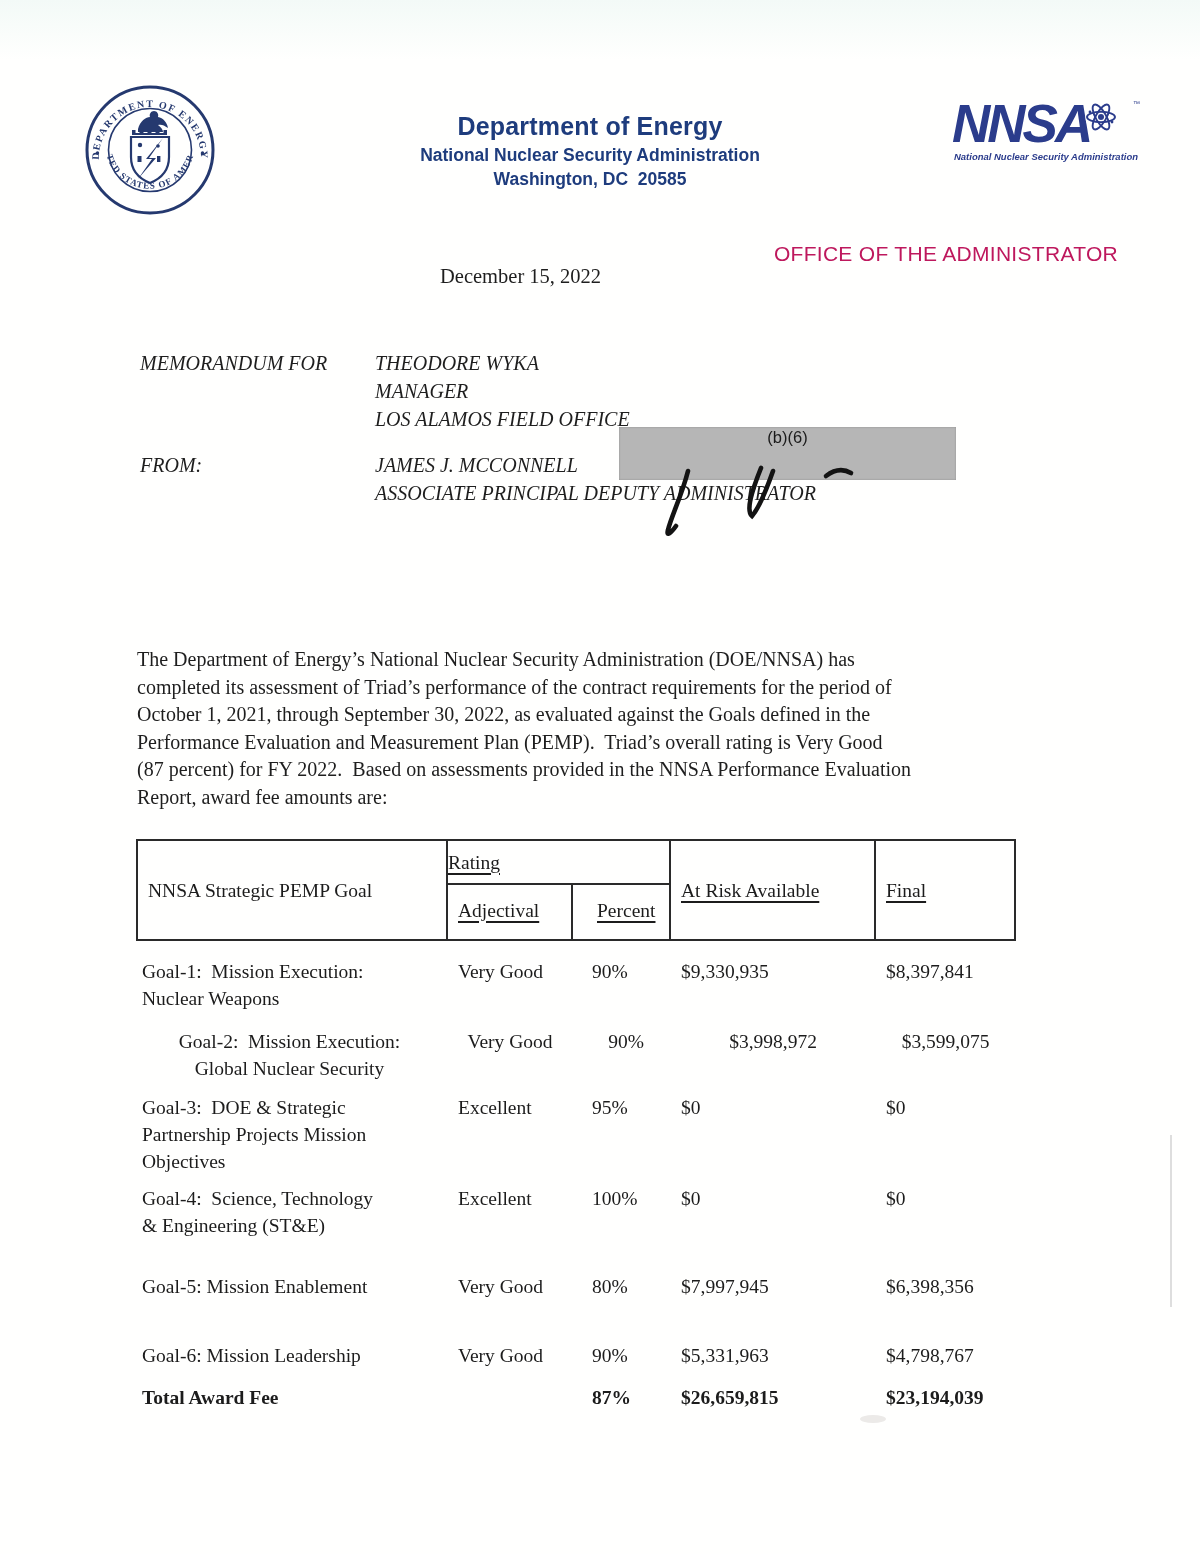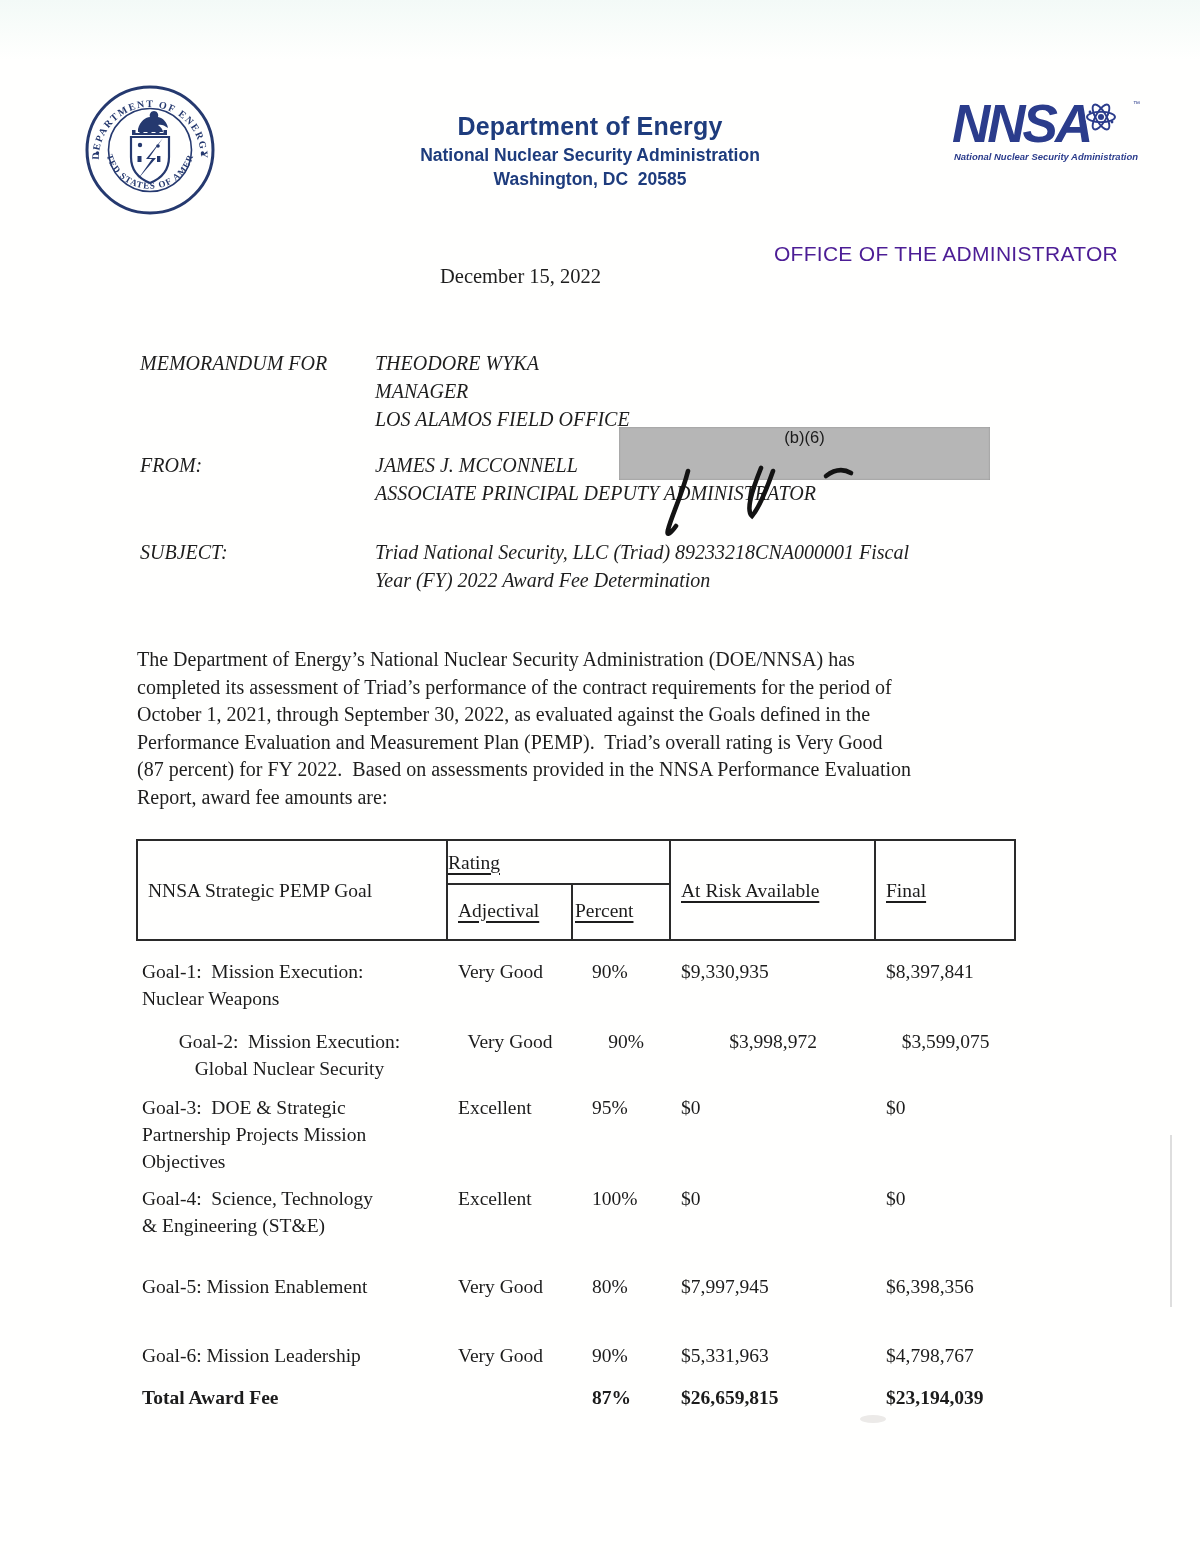--- a/index.html
+++ b/index.html
@@ -20,34 +20,34 @@
     position:absolute; left:310px; top:112px; width:560px; text-align:center;
     color:#1e3c7d; font-family:"Liberation Sans", sans-serif; font-weight:bold;
   }
   .ch-title { font-size:25px; letter-spacing:0.2px; }
   .ch-sub   { font-size:17.5px; margin-top:4px; }
   .ch-addr  { font-size:17.5px; margin-top:3px; white-space:pre-wrap; }
   .nnsa-logo { position:absolute; left:950px; top:94px; width:192px; height:74px; }
 
   .office-line {
     position:absolute; right:82px; top:242px;
-    font-family:"Liberation Sans", sans-serif; font-size:21px; letter-spacing:0.3px; color:#4c1d95;
+    font-family:"Liberation Sans", sans-serif; font-size:21px; letter-spacing:0.3px; color:#be185d;
   }
   .date-line { position:absolute; left:440px; top:265px; font-size:20.5px; }
 
   
   .memo { position:absolute; left:140px; top:349px; width:950px; font-size:20px; line-height:28px; }
   .memo-row { display:flex; align-items:flex-start;font-style:italic; }
   .memo-label { width:235px; flex:none; }
   .memo-content { white-space:pre-wrap; }
   .row-from { margin-top:18px; }
   .row-subject { margin-top:31px; }
 
   .redaction-box {
-    position:absolute; left:619px; top:427px; width:371px; height:53px;
+    position:absolute; left:619px; top:427px; width:337px; height:53px;
     background:#b6b6b6; box-shadow:0 0 2px rgba(0,0,0,0.25) inset;
   }
   .redaction-label {
     position:absolute; left:0; right:0; top:1px; text-align:center;
     font-family:"Liberation Sans", sans-serif; font-size:16.5px; color:#1a1a1a;
   }
   .signature-svg { position:absolute; left:600px; top:455px; width:360px; height:125px; pointer-events:none; }
 
   
   .body-par {
@@ -61,21 +61,21 @@
     border-collapse:collapse; table-layout:fixed;
     font-size:19.5px; line-height:27px; color:#1c1c1c;
   }
   .award-table thead th {
     border:2.5px solid #2a2a2a; font-weight:normal; text-align:left;
     font-size:19.5px;
   }
   th.goal-h { font-weight:bold; padding:6px 10px; font-size:20px; vertical-align:middle;border-radius:13px; }
   th.rating-h { text-align:center; height:34px; vertical-align:middle; padding:4px 0; }
   th.adj-h { height:46px; vertical-align:middle; padding:2px 0 6px 10px; }
-  th.pct-h { height:46px; vertical-align:middle; padding:2px 0 6px 2px; }
+  th.pct-h { height:46px; vertical-align:middle; padding:2px 0 6px 24px; }
   th.atrisk-h { padding:6px 10px; vertical-align:middle; }
   th.final-h { padding:6px 10px; vertical-align:middle; }
   .u { text-decoration:underline; text-underline-offset:4px; text-decoration-thickness:1.5px; }
 
   .award-table tbody td { border:none; vertical-align:top; padding:16px 10px 0 10px; }
   .award-table tbody td.goal-c { padding-left:5px; white-space:pre-wrap; }
   .award-table tbody td.adj-c { padding-left:11px; }
   .award-table tbody td.pct-c { padding-left:20px; }
   .award-table tbody td.risk-c { padding-left:11px; }
   .award-table tbody td.fin-c { padding-left:11px; }
@@ -161,25 +161,20 @@
       <div class="memo-label">MEMORANDUM FOR</div>
       <div class="memo-content">THEODORE WYKA
 MANAGER
 LOS ALAMOS FIELD OFFICE</div>
     </div>
     <div class="memo-row row-from">
       <div class="memo-label">FROM:</div>
       <div class="memo-content">JAMES J. MCCONNELL
 ASSOCIATE PRINCIPAL DEPUTY ADMINISTRATOR</div>
     </div>
-    <div class="memo-row row-subject">
-      <div class="memo-label">SUBJECT:</div>
-      <div class="memo-content">Triad National Security, LLC (Triad) 89233218CNA000001 Fiscal
-Year (FY) 2022 Award Fee Determination</div>
-    </div>
   </div>
 
   <div class="redaction-box">
     <div class="redaction-label">(b)(6)</div>
   </div>
 
   <svg class="signature-svg" viewBox="0 0 360 125">
     <g fill="none" stroke="#131313" stroke-width="4.6" stroke-linecap="round">
       <path d="M 88,16 C 82,40 71,62 68,75 C 66,82 71,78 76,71"></path>
       <path d="M 161,13 C 151,38 146,56 152,61 C 159,53 167,33 173,16"></path>

